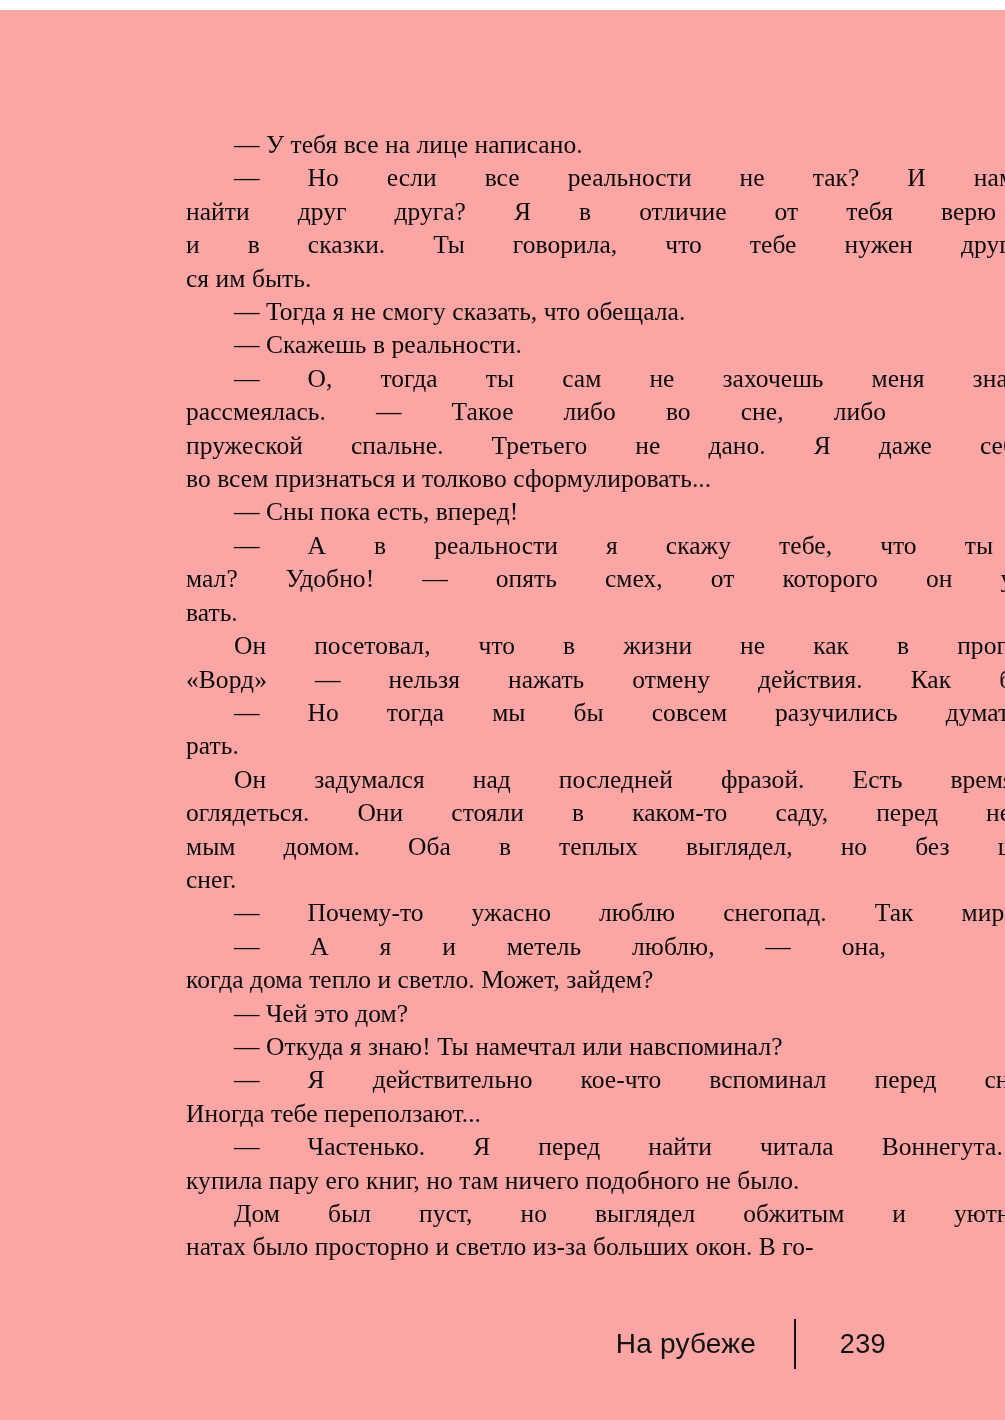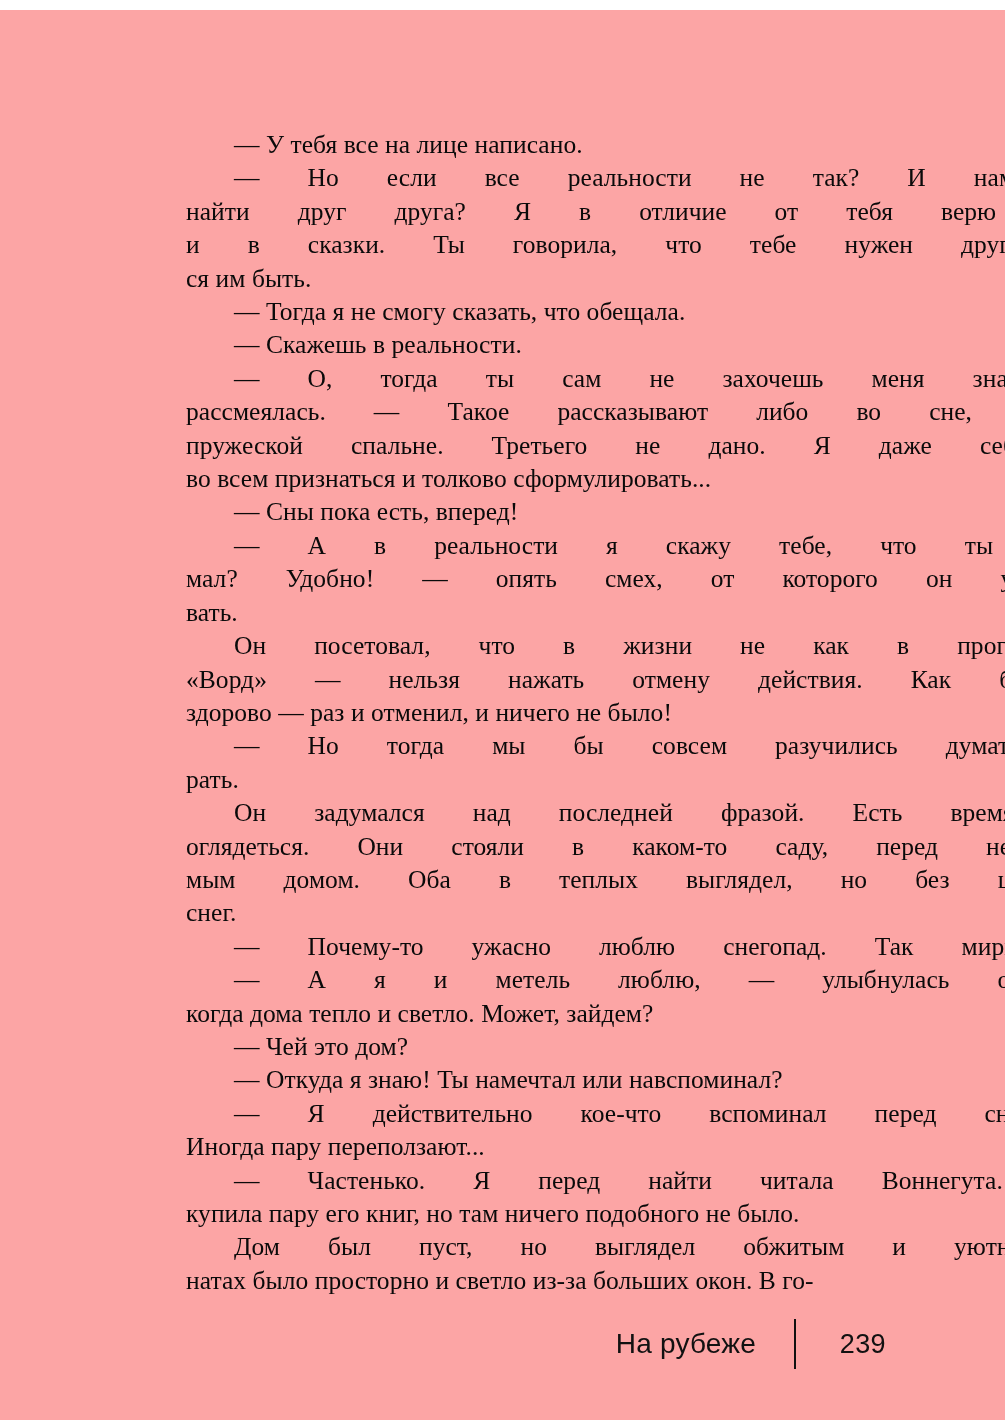--- a/index.html
+++ b/index.html
@@ -148,21 +148,20 @@
           <span>сам</span>
           <span>не</span>
           <span>захочешь</span>
           <span>меня</span>
           <span>знать!</span>
         </span>
       <span class="line just">
           <span>рассмеялась.</span>
           <span>—</span>
           <span>Такое</span>
-          <span>рассказывают</span>
           <span>либо</span>
           <span>во</span>
           <span>сне,</span>
           <span>либо</span>
         </span>
       <span class="line just">
           <span>пружеской</span>
           <span>спальне.</span>
           <span>Третьего</span>
           <span>не</span>
@@ -220,21 +219,20 @@
       <span class="line just">
           <span>«Ворд»</span>
           <span>—</span>
           <span>нельзя</span>
           <span>нажать</span>
           <span>отмену</span>
           <span>действия.</span>
           <span>Как</span>
           <span>было</span>
         </span>
-      <span class="line">здорово — раз и отменил, и ничего не было!</span>
     </p>
 
     <p class="para">
       <span class="line just indent">
           <span>—</span>
           <span>Но</span>
           <span>тогда</span>
           <span>мы</span>
           <span>бы</span>
           <span>совсем</span>
@@ -292,21 +290,20 @@
 
     <p class="para">
       <span class="line just indent">
           <span>—</span>
           <span>А</span>
           <span>я</span>
           <span>и</span>
           <span>метель</span>
           <span>люблю,</span>
           <span>—</span>
-          <span>улыбнулась</span>
           <span>она,</span>
         </span>
       <span class="line">когда дома тепло и светло. Может, зайдем?</span>
     </p>
 
     <p class="para">
       <span class="line indent">— Чей это дом?</span>
     </p>
 
     <p class="para">
@@ -316,21 +313,21 @@
     <p class="para">
       <span class="line just indent">
           <span>—</span>
           <span>Я</span>
           <span>действительно</span>
           <span>кое-что</span>
           <span>вспоминал</span>
           <span>перед</span>
           <span>сном.</span>
         </span>
-      <span class="line">Иногда пару переползают...</span>
+      <span class="line">Иногда тебе переползают...</span>
     </p>
 
     <p class="para">
       <span class="line just indent">
           <span>—</span>
           <span>Частенько.</span>
           <span>Я</span>
           <span>перед</span>
           <span>найти</span>
           <span>читала</span>

